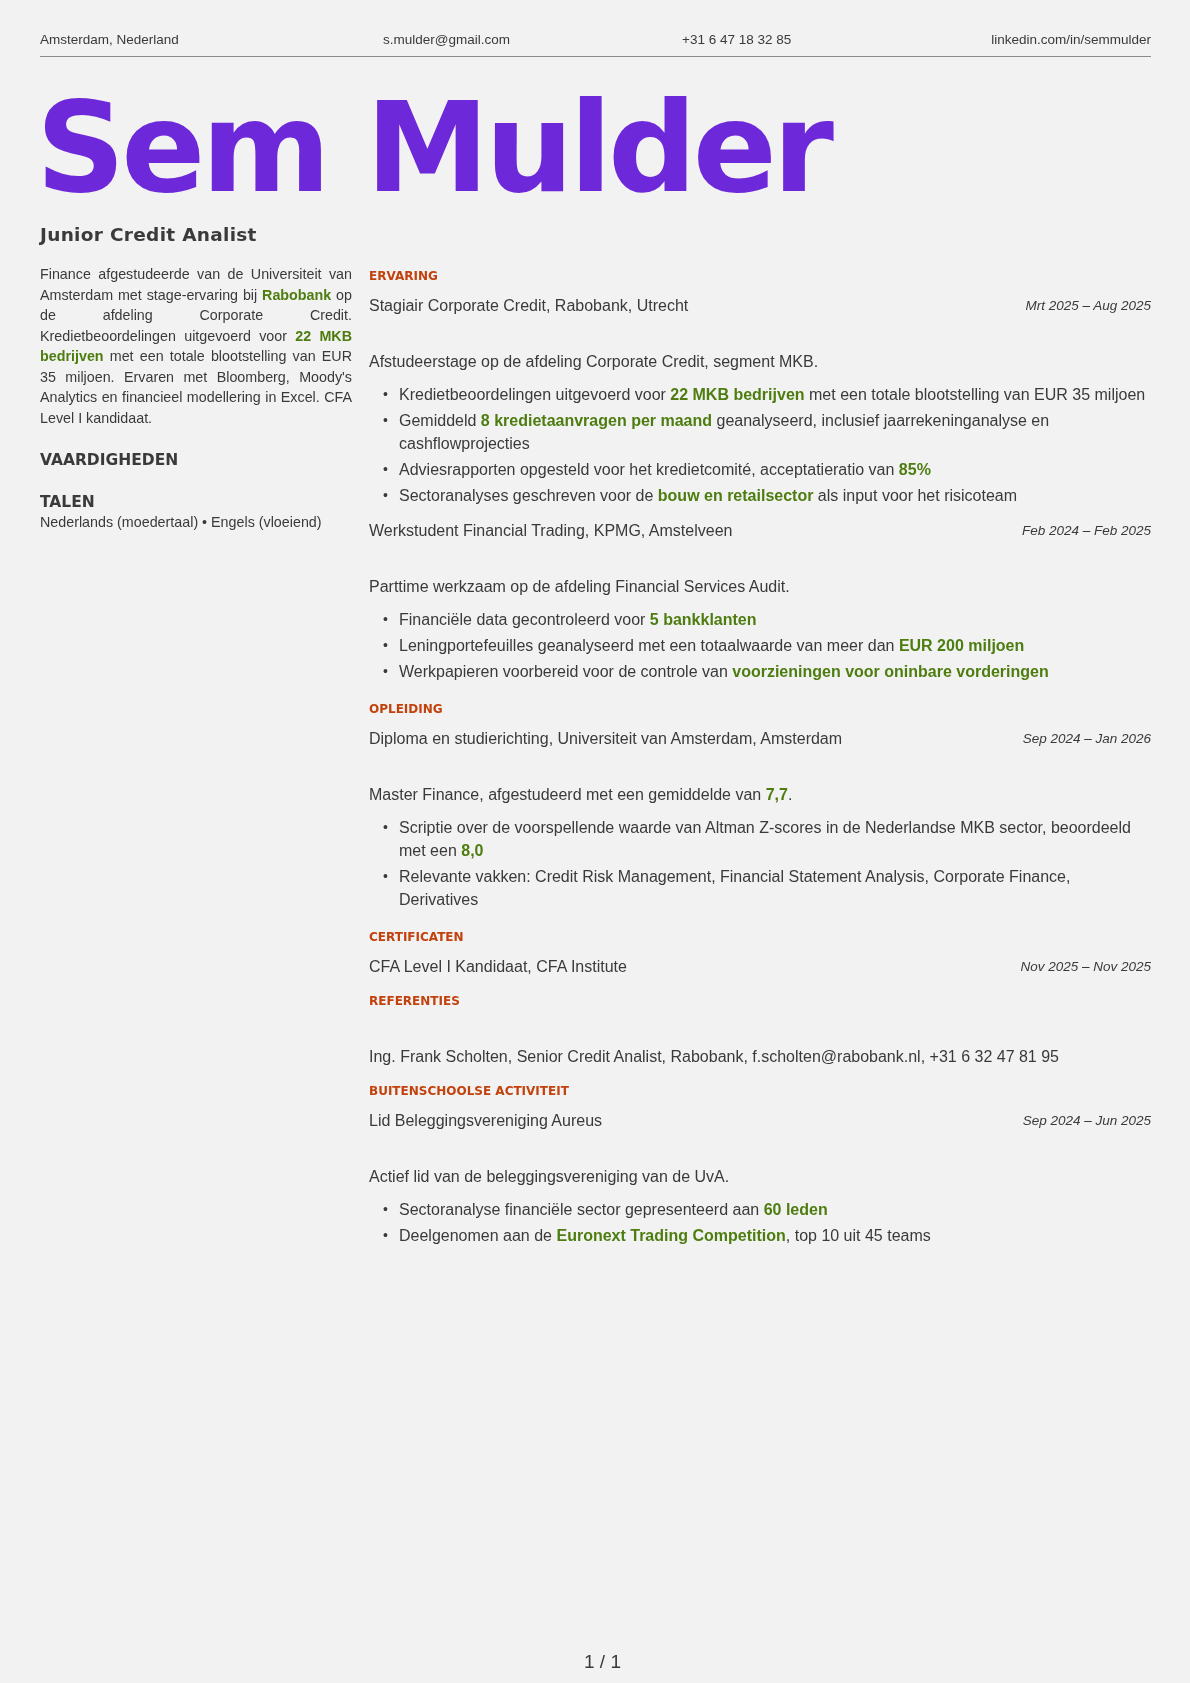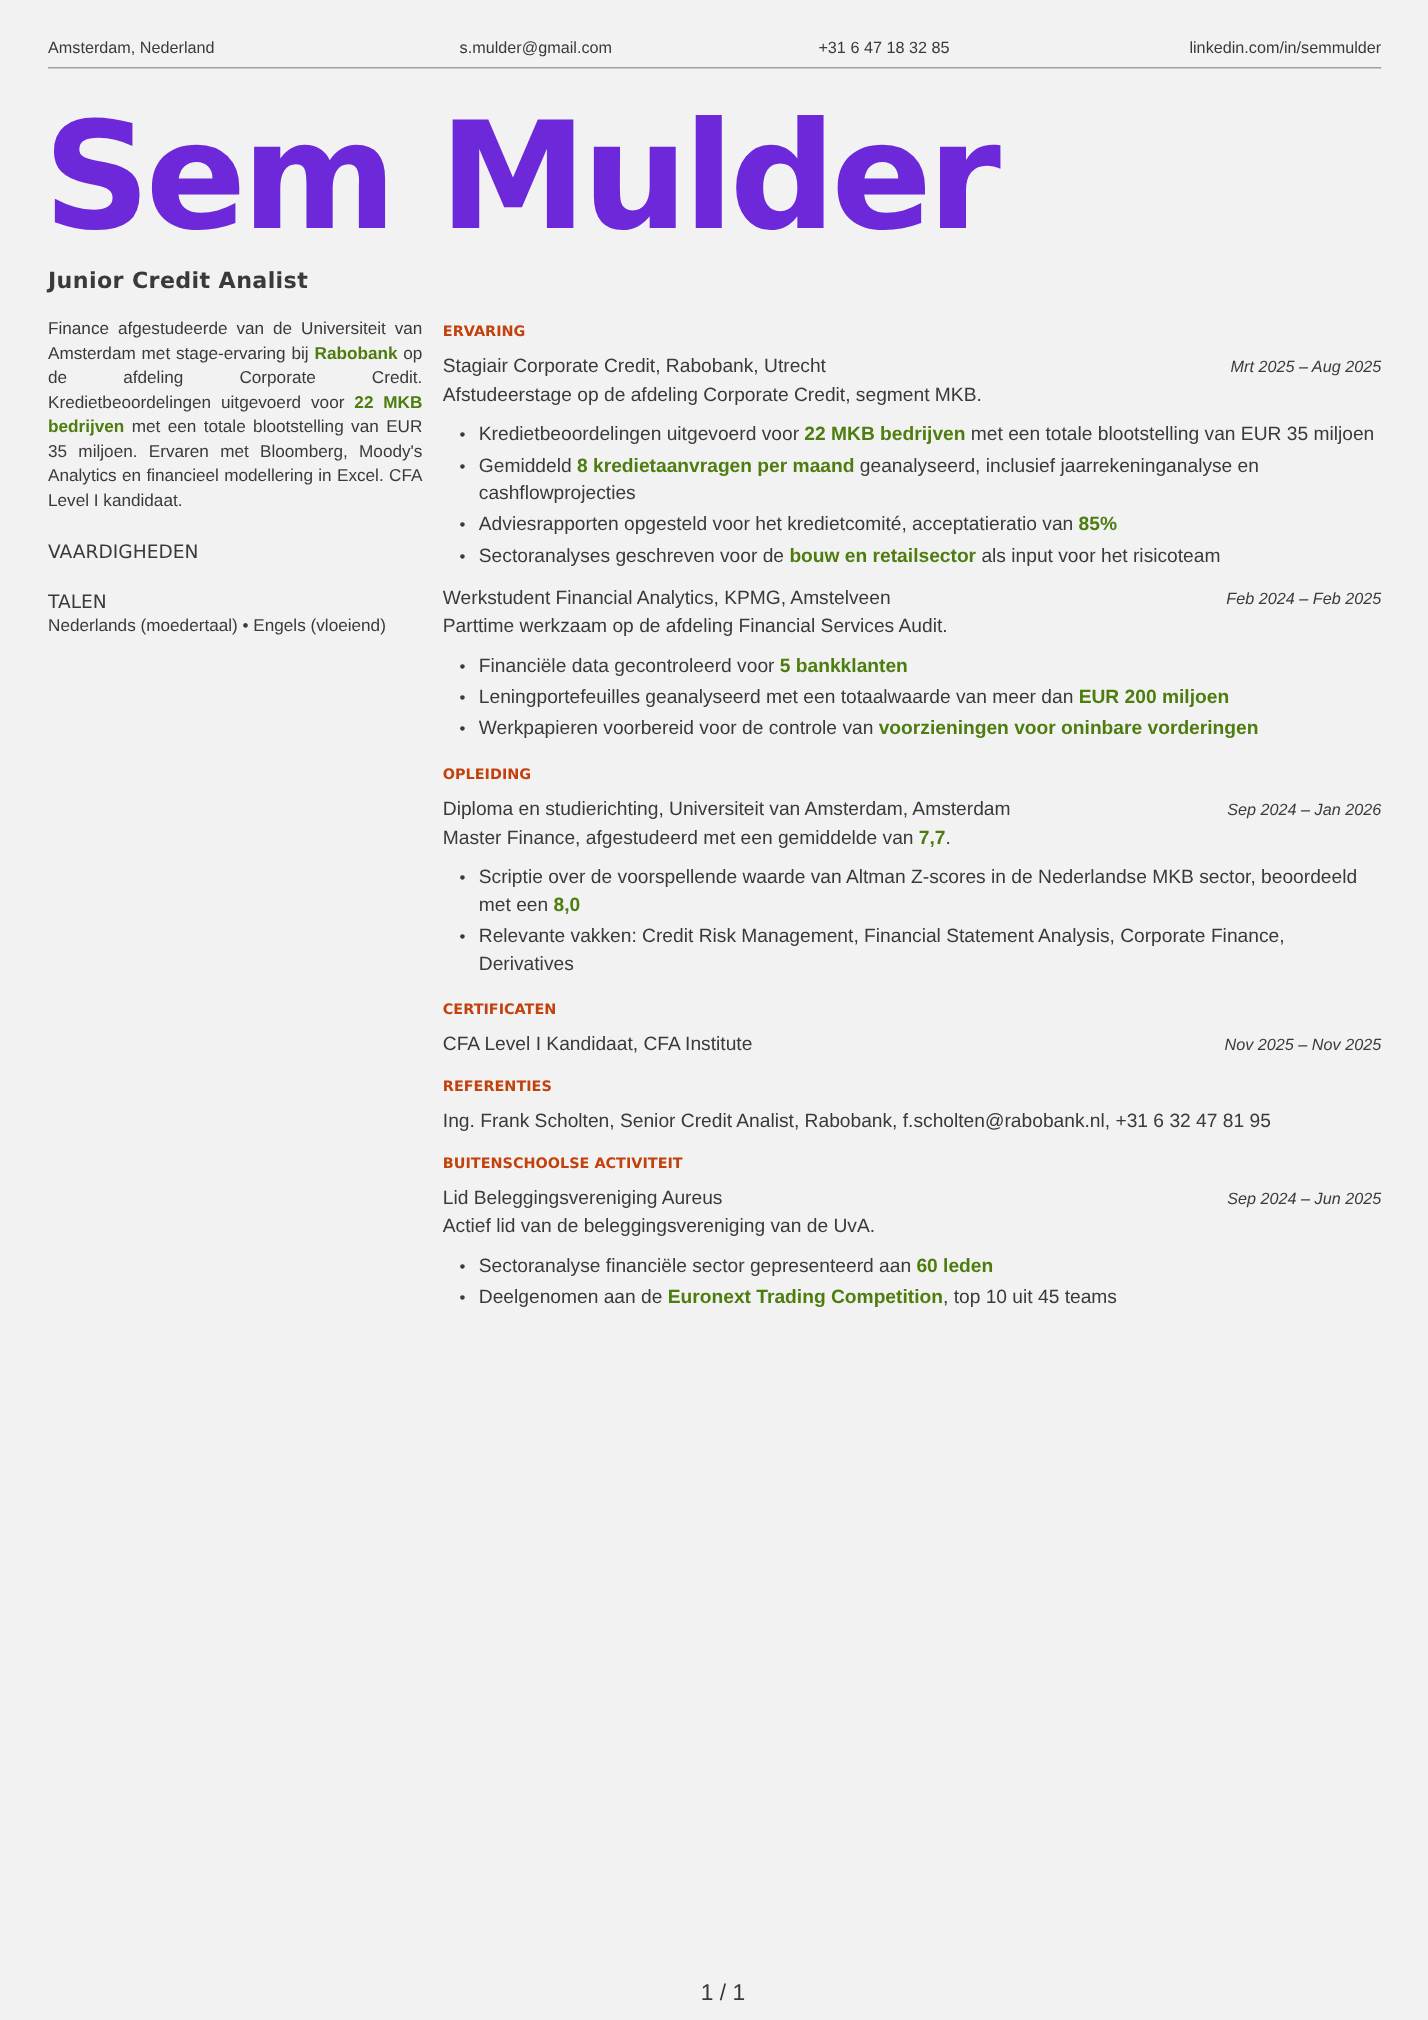--- a/index.html
+++ b/index.html
@@ -9,28 +9,28 @@
 
   .contact { position: absolute; top: 32px; left: 0; right: 0; height: 25px; border-bottom: 1.5px solid #8a8a8a; }
   .contact span { position: absolute; top: 0; font-size: 13.5px; color: #3a3a3a; }
   .c1 { left: 0; } .c2 { left: 327px; margin-left: 16px; } .c3 { left: 642px; } .c4 { right: 0; text-align: right; }
 
   .name { position: absolute; left: -4px; top: 80px; font-family: "DejaVu Sans", sans-serif; font-weight: bold; font-size: 124px; letter-spacing: -4px; color: #6d28d9; line-height: 1.1; white-space: nowrap; }
   .headline { position: absolute; left: 0; top: 224px; font-family: "DejaVu Sans", sans-serif; font-weight: bold; font-size: 18.5px; color: #3a3a3a; letter-spacing: 0.3px; }
 
   .left { position: absolute; left: 0; top: 264px; width: 312px; font-size: 14.3px; line-height: 20.5px; color: #3a3a3a; }
   .summary { text-align: justify; }
-  .left h3 { font-family: "DejaVu Sans", sans-serif; font-size: 15.5px; font-weight: normal; margin-top: 22px; line-height: 20px; color: #3a3a3a; }
+  .left h3 { font-family: "DejaVu Sans", sans-serif; font-size: 15.5px; font-weight: bold; margin-top: 22px; line-height: 20px; color: #3a3a3a; }
   .left .skills, .left .langs { line-height: 20.5px; }
 
   .right { position: absolute; left: 329px; top: 264px; width: 782px; font-size: 16px; color: #3a3a3a; }
   .right h2 { font-family: "DejaVu Sans", sans-serif; font-size: 12px; font-weight: bold; color: #c2410c; line-height: 24px; margin-bottom: 6px; }
   .entry-head { position: relative; line-height: 24px; }
   .entry-date { position: absolute; right: 0; top: 0; font-style: italic; font-size: 13.5px; color: #3a3a3a; }
-  .entry-desc { line-height: 24px; }
+  .entry-desc { line-height: 24px; margin-top: 32px; }
   ul { list-style: none; margin-top: 9px; }
   li { position: relative; padding-left: 30px; line-height: 23px; margin-bottom: 3px; }
   li::before { content: "•"; position: absolute; left: 14px; top: 0; font-size: 14px; color: #3a3a3a; }
   b { font-weight: bold; color: #4d7c0f; }
   .section { margin-bottom: 14px; }
   .entry { margin-bottom: 12px; }
 
   .pagenum { position: absolute; left: 584px; top: 1651px; font-size: 19px; color: #3a3a3a; }
 </style>
 </head>
@@ -71,21 +71,21 @@
         <ul>
           <li><span>Kredietbeoordelingen uitgevoerd voor </span><b>22 MKB bedrijven</b><span> met een totale blootstelling van EUR 35 miljoen</span></li>
           <li><span>Gemiddeld </span><b>8 kredietaanvragen per maand</b><span> geanalyseerd, inclusief jaarrekeninganalyse en cashflowprojecties</span></li>
           <li><span>Adviesrapporten opgesteld voor het kredietcomité, acceptatieratio van </span><b>85%</b><span></span></li>
           <li><span>Sectoranalyses geschreven voor de </span><b>bouw en retailsector</b><span> als input voor het risicoteam</span></li>
         </ul>
       </div>
 
       <div class="entry">
         <div class="entry-head">
-          <span>Werkstudent Financial Analytics, KPMG, Amstelveen</span>
+          <span>Werkstudent Financial Trading, KPMG, Amstelveen</span>
           <span class="entry-date">Feb 2024 – Feb 2025</span>
         </div>
         <div class="entry-desc">Parttime werkzaam op de afdeling Financial Services Audit.</div>
         <ul>
           <li><span>Financiële data gecontroleerd voor </span><b>5 bankklanten</b><span></span></li>
           <li><span>Leningportefeuilles geanalyseerd met een totaalwaarde van meer dan </span><b>EUR 200 miljoen</b><span></span></li>
           <li><span>Werkpapieren voorbereid voor de controle van </span><b>voorzieningen voor oninbare vorderingen</b><span></span></li>
         </ul>
       </div>
     </div>

